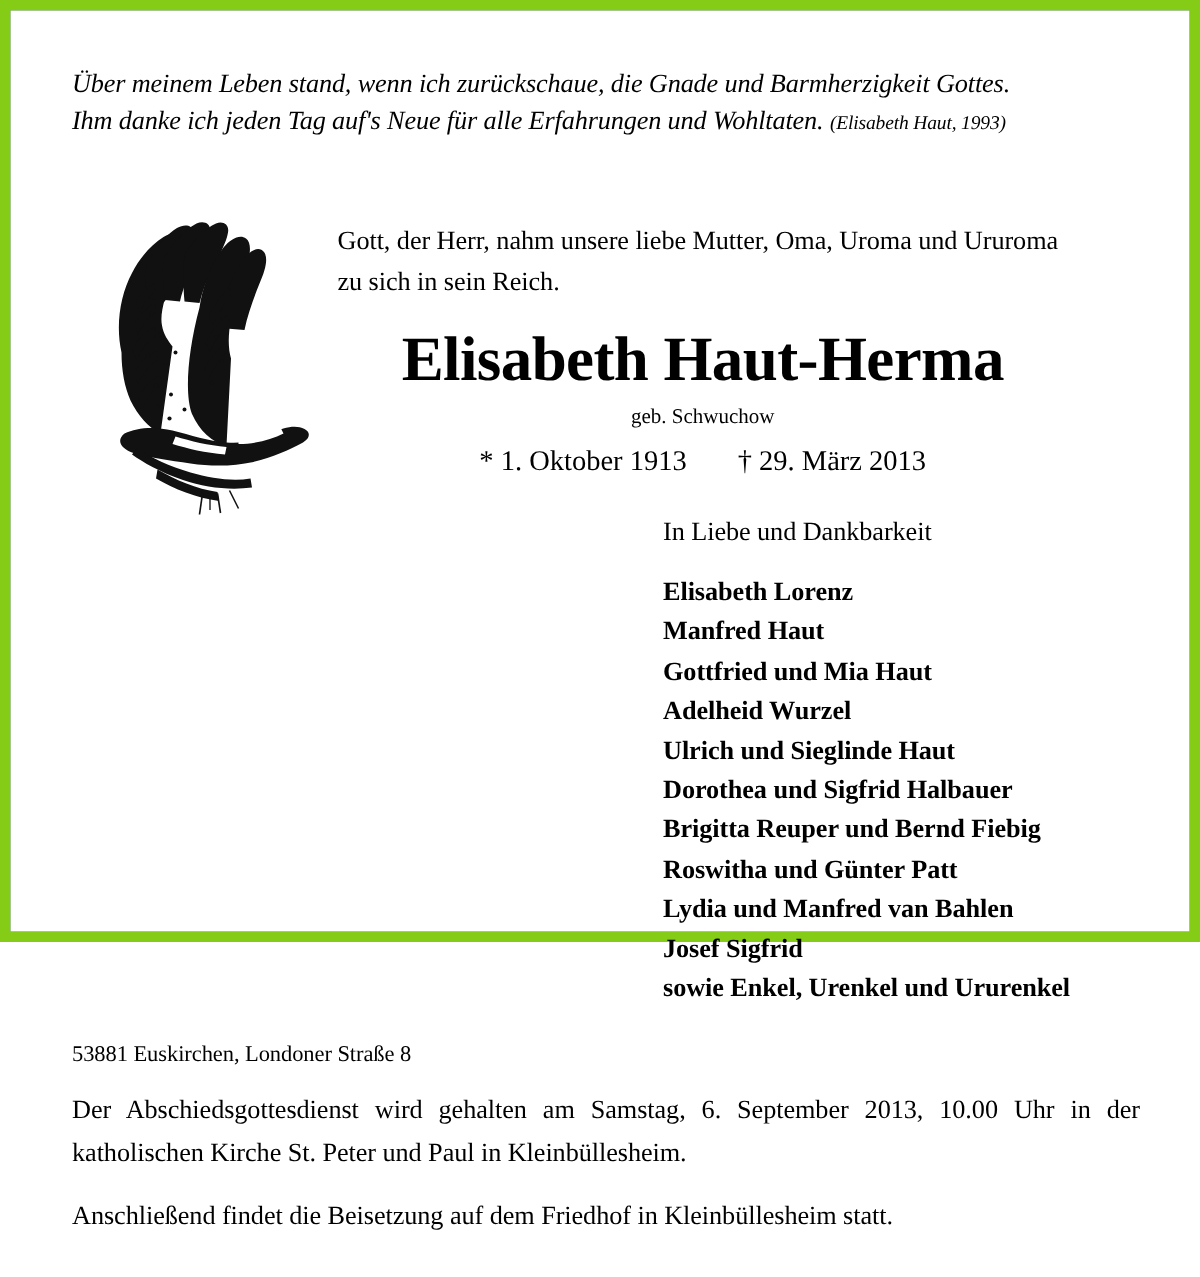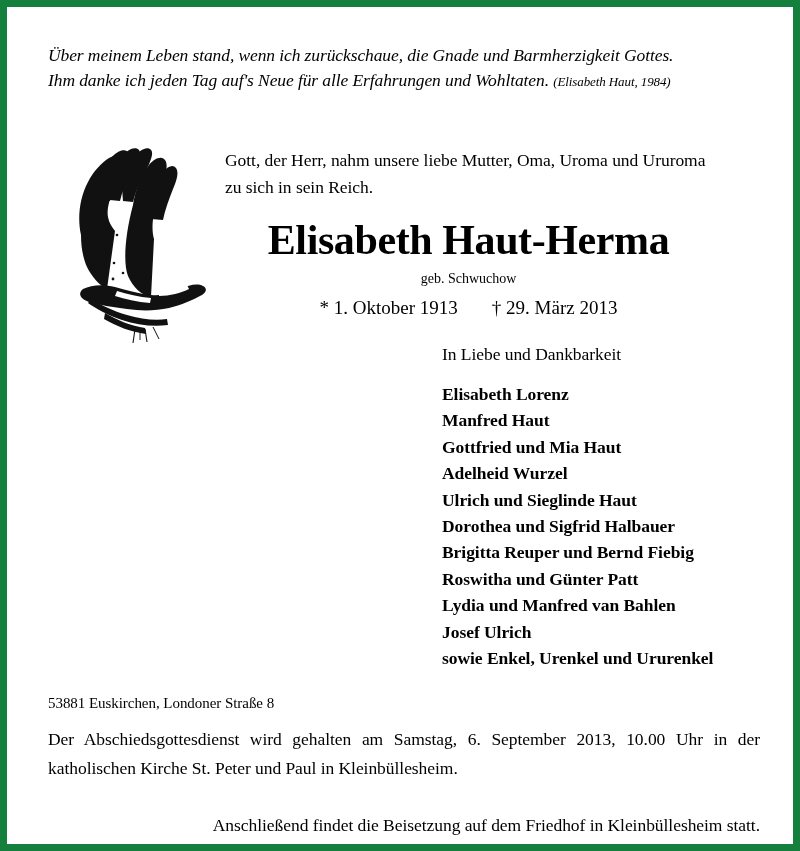--- a/index.html
+++ b/index.html
@@ -13,23 +13,23 @@
     font-family: "Liberation Serif", "DejaVu Serif", serif;
     color: #000000;
     overflow: hidden;
   }
 
   
   .notice {
     position: relative;
     box-sizing: border-box;
     width: 800px;
-    height: 851px;
+    height: 628px;
     background: #14532d;
-    border: 7px solid #15803d;
+    border: 7px solid #84cc16;
   }
   .sheet {
     position: relative;
     box-sizing: border-box;
     width: 100%;
     height: 100%;
     background: #ffffff;
     padding: 0;
   }
 
@@ -144,33 +144,33 @@
     letter-spacing: -0.05px;
   }
   .footer-paragraph {
     font-size: 17.5px;
     line-height: 29px;
     letter-spacing: -0.05px;
     text-align: justify;
     margin-top: 9px;
   }
   .footer-paragraph.last {
-    margin-top: 28px;
-    text-align: right;
+    margin-top: 13px;
+    text-align: left;
   }
 </style>
 </head>
 <body>
 
 <div class="notice">
   <div class="sheet">
 
     <div class="quote-block">
       <div class="quote-line">Über meinem Leben stand, wenn ich zurückschaue, die Gnade und Barmherzigkeit Gottes.</div>
-      <div class="quote-line"><span>Ihm danke ich jeden Tag auf's Neue für alle Erfahrungen und Wohltaten.</span> <span class="quote-attrib">(Elisabeth Haut, 1984)</span></div>
+      <div class="quote-line"><span>Ihm danke ich jeden Tag auf's Neue für alle Erfahrungen und Wohltaten.</span> <span class="quote-attrib">(Elisabeth Haut, 1993)</span></div>
     </div>
 
     <div class="hands-figure">
       <svg viewBox="0 0 165 205" xmlns="http://www.w3.org/2000/svg" aria-hidden="true">
         <g fill="#111111" stroke="none">
 
           <path d="M34 96 C30 78 33 58 41 43 C46 33 54 24 62 19 C67 16 72 15 75 18 C78 21 77 27 74 33 C70 41 66 50 63 60 C61 67 60 73 61 78 C62 84 65 88 68 92 L60 150 C52 146 45 138 40 128 C36 119 34 108 34 96 Z"></path>
 
           <path d="M50 40 C55 28 63 18 71 13 C76 10 81 11 82 15 C83 19 80 25 76 32 C71 41 66 52 63 62 L52 60 C50 53 49 46 50 40 Z"></path>
           <path d="M62 34 C68 23 76 14 84 10 C89 8 93 10 93 14 C93 19 89 26 84 34 C79 43 75 53 73 62 L63 61 C62 52 61 42 62 34 Z"></path>
@@ -237,21 +237,21 @@
       <div class="survivors-heading">In Liebe und Dankbarkeit</div>
       <div class="survivor-name">Elisabeth Lorenz</div>
       <div class="survivor-name">Manfred Haut</div>
       <div class="survivor-name">Gottfried und Mia Haut</div>
       <div class="survivor-name">Adelheid Wurzel</div>
       <div class="survivor-name">Ulrich und Sieglinde Haut</div>
       <div class="survivor-name">Dorothea und Sigfrid Halbauer</div>
       <div class="survivor-name">Brigitta Reuper und Bernd Fiebig</div>
       <div class="survivor-name">Roswitha und Günter Patt</div>
       <div class="survivor-name">Lydia und Manfred van Bahlen</div>
-      <div class="survivor-name">Josef Ulrich</div>
+      <div class="survivor-name">Josef Sigfrid</div>
       <div class="survivor-name">sowie Enkel, Urenkel und Ururenkel</div>
     </div>
 
     <div class="footer-block">
       <div class="footer-address">53881 Euskirchen, Londoner Straße 8</div>
       <div class="footer-paragraph">Der Abschiedsgottesdienst wird gehalten am Samstag, 6. September 2013, 10.00 Uhr in der katholischen Kirche St. Peter und Paul in Kleinbüllesheim.</div>
       <div class="footer-paragraph last">Anschließend findet die Beisetzung auf dem Friedhof in Kleinbüllesheim statt.</div>
     </div>
 
   </div>

